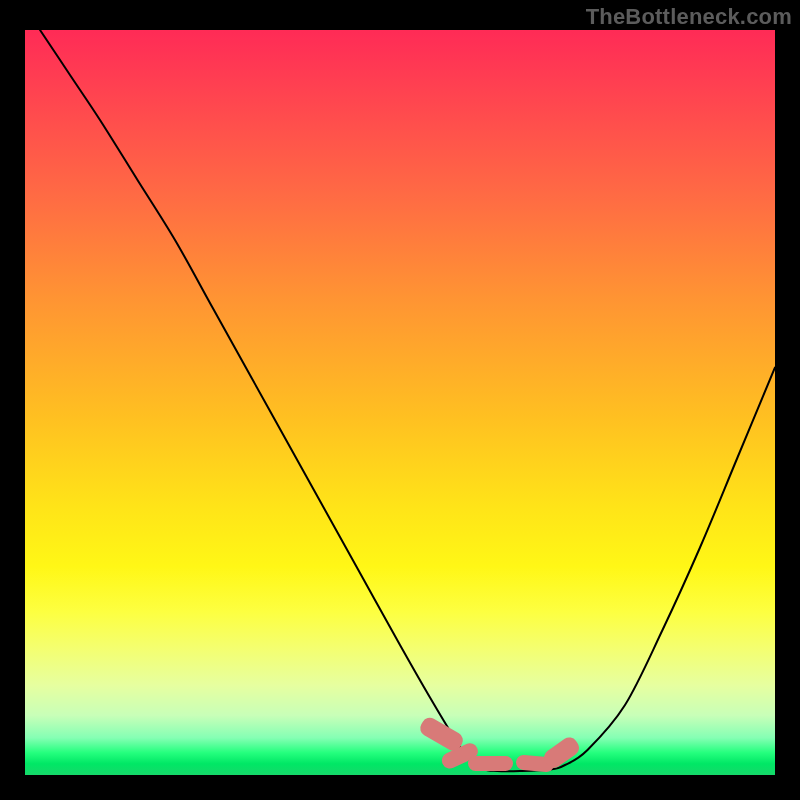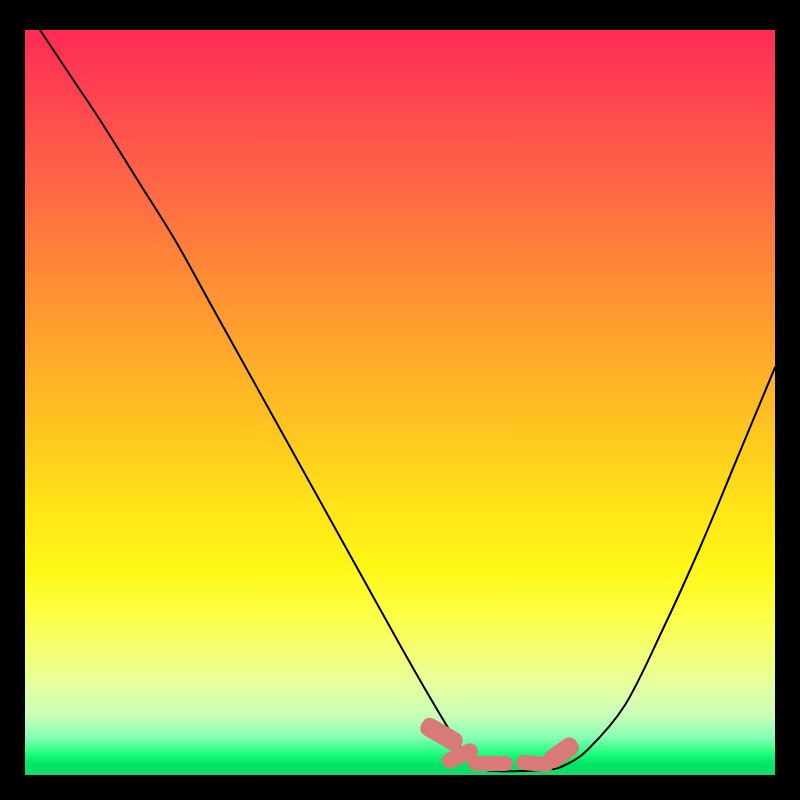--- a/index.html
+++ b/index.html
@@ -56,20 +56,21 @@
   .marker {
     position: absolute;
     background: #d87a78;
     border-radius: 8px;
   }
 </style>
 </head>
 <body>
 
 <div class="stage">
+  <div class="watermark">TheBottleneck.com</div>
 
   <div class="plot">
     <div class="heat"></div>
     <svg class="curve" viewBox="0 0 100 100" preserveAspectRatio="none">
       <path d="M 2.00 0.00 C 2.67 1.00, 4.67 4.00, 6.00 6.00 C 7.33 8.00, 8.50 9.67, 10.00 12.00 C 11.50 14.33, 13.33 17.33, 15.00 20.00 C 16.67 22.67, 18.33 25.17, 20.00 28.00 C 21.67 30.83, 23.33 34.00, 25.00 37.00 C 26.67 40.00, 28.33 43.00, 30.00 46.00 C 31.67 49.00, 33.33 52.00, 35.00 55.00 C 36.67 58.00, 38.33 61.00, 40.00 64.00 C 41.67 67.00, 43.33 70.00, 45.00 73.00 C 46.67 76.00, 48.50 79.33, 50.00 82.00 C 51.50 84.67, 52.83 87.00, 54.00 89.00 C 55.17 91.00, 56.17 92.67, 57.00 94.00 C 57.83 95.33, 58.33 96.25, 59.00 97.00 C 59.67 97.75, 60.33 98.20, 61.00 98.50 C 61.67 98.80, 62.17 98.75, 63.00 98.80 C 63.83 98.85, 64.83 98.83, 66.00 98.80 C 67.17 98.77, 69.00 98.73, 70.00 98.60 C 71.00 98.47, 71.17 98.43, 72.00 98.00 C 72.83 97.57, 73.67 97.33, 75.00 96.00 C 76.33 94.67, 78.33 92.67, 80.00 90.00 C 81.67 87.33, 83.33 83.50, 85.00 80.00 C 86.67 76.50, 88.33 72.83, 90.00 69.00 C 91.67 65.17, 93.33 61.00, 95.00 57.00 C 96.67 53.00, 99.17 47.00, 100.00 45.00" fill="none" stroke="#000" stroke-width="2" stroke-linecap="round" stroke-linejoin="round" vector-effect="non-scaling-stroke"></path>
     </svg>
     <div>
         <div class="marker" style="left: 406.875px; top: 681.675px; width: 18.75px; height: 44.7px; background: rgb(216, 122, 120); transform: rotate(-60deg);"></div>
         <div class="marker" style="left: 416.25px; top: 718.18px; width: 37.5px; height: 16.39px; background: rgb(216, 122, 120); transform: rotate(-25deg);"></div>
         <div class="marker" style="left: 442.5px; top: 725.63px; width: 45px; height: 14.9px; background: rgb(216, 122, 120); transform: rotate(0deg);"></div>

